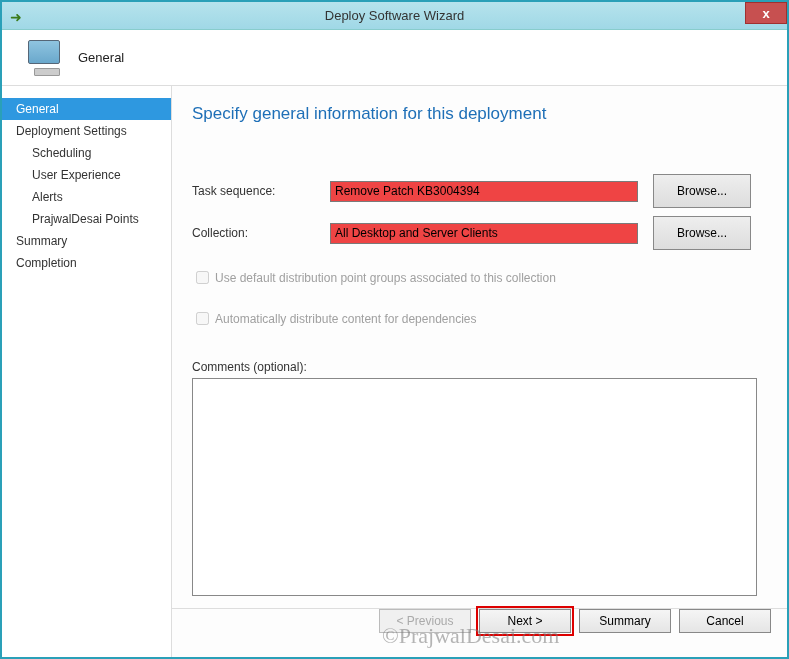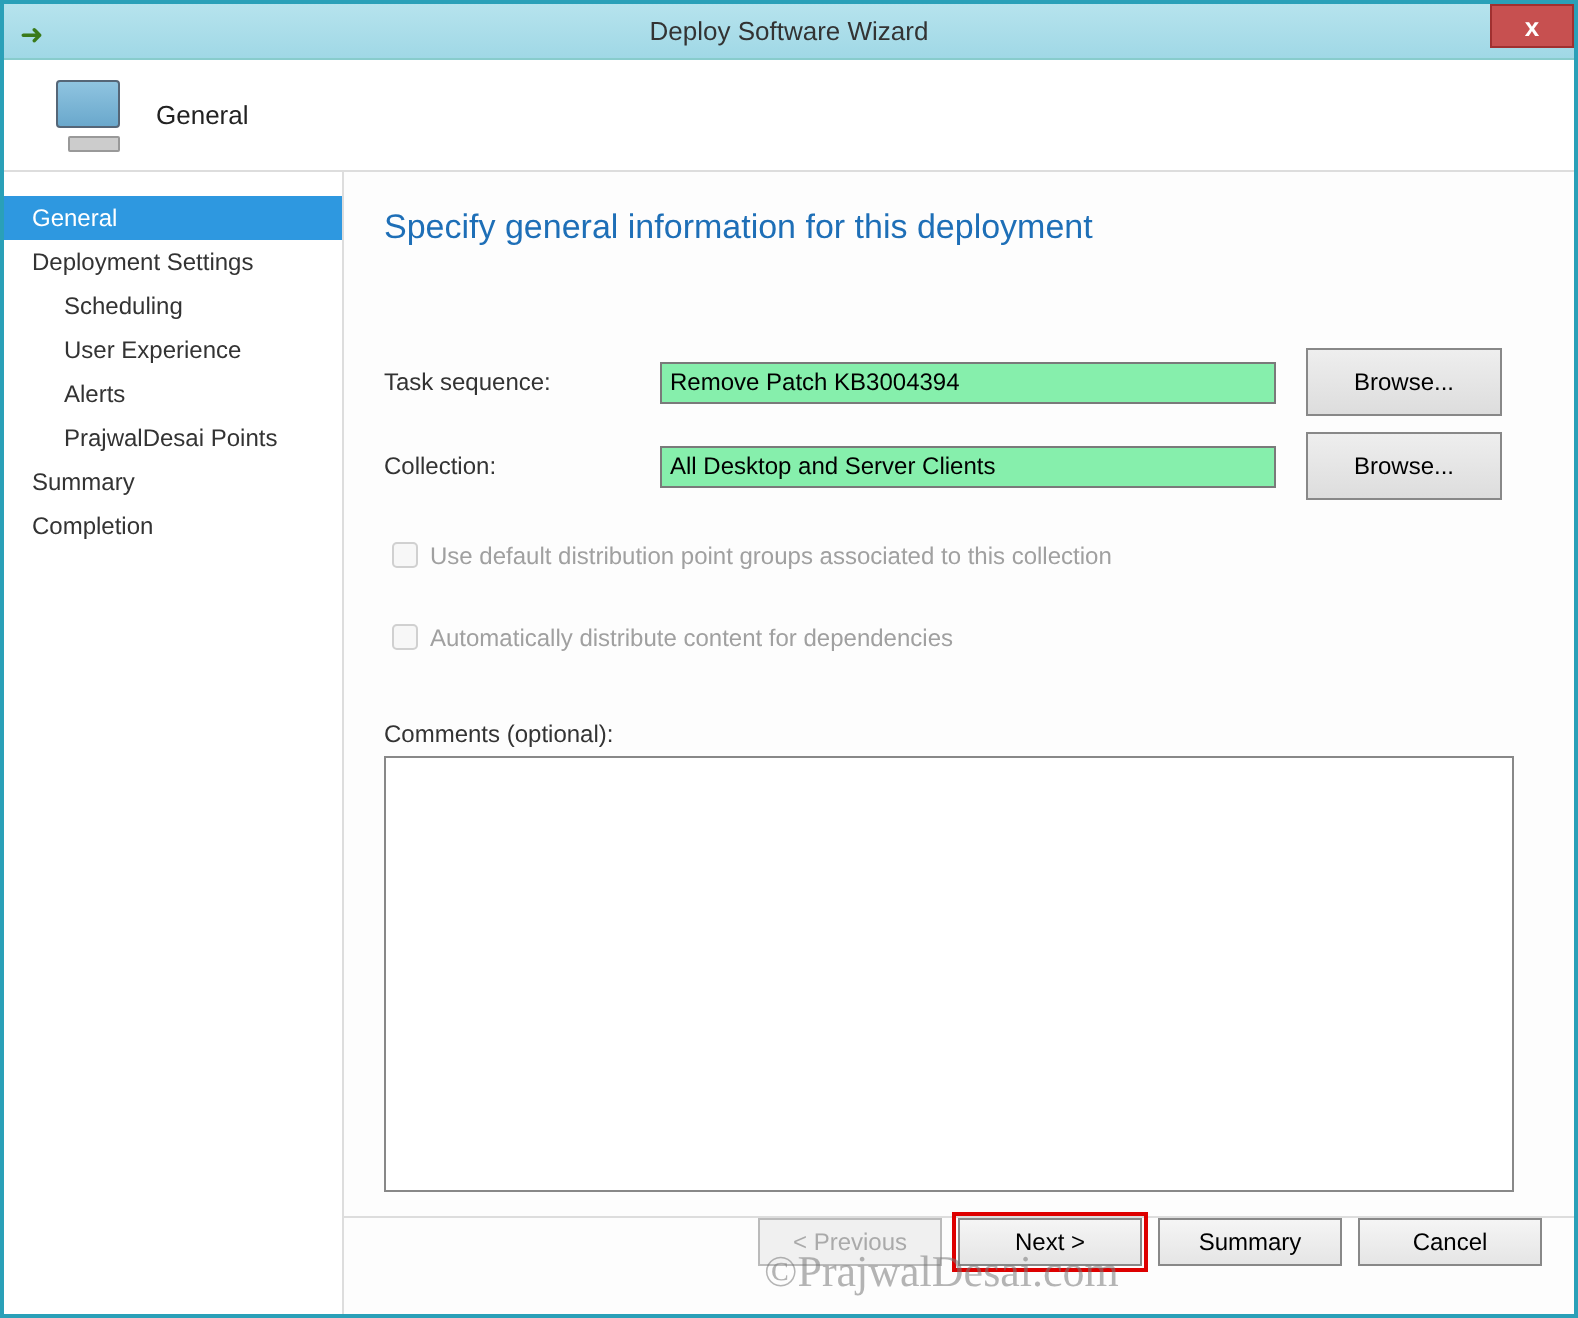--- a/index.html
+++ b/index.html
@@ -134,21 +134,21 @@
     width: 138px;
     color: #333;
   }
   .form-input {
     width: 308px;
     height: 21px;
     border: 1px solid #7a7a7a;
     padding: 0 4px;
     font-family: inherit;
     font-size: 12px;
-    background: #86efac;
+    background: #ef4444;
   }
   .browse-btn {
     width: 98px;
     height: 34px;
     margin-left: 15px;
     background: linear-gradient(#eee,#ddd);
     border: 1px solid #888;
     font-family: inherit;
     font-size: 12px;
     cursor: default;

